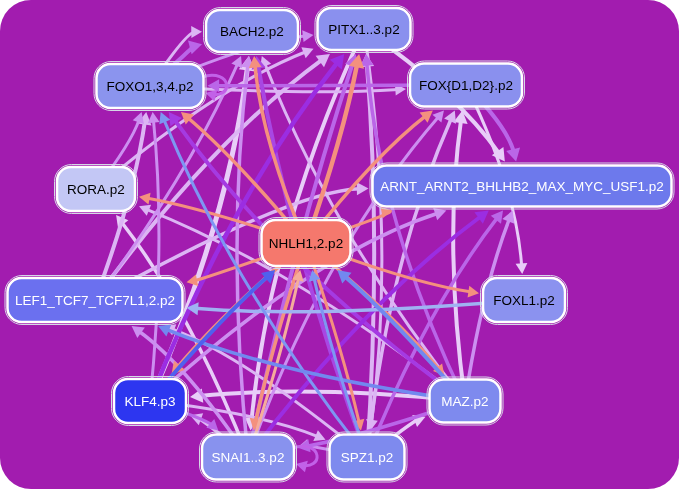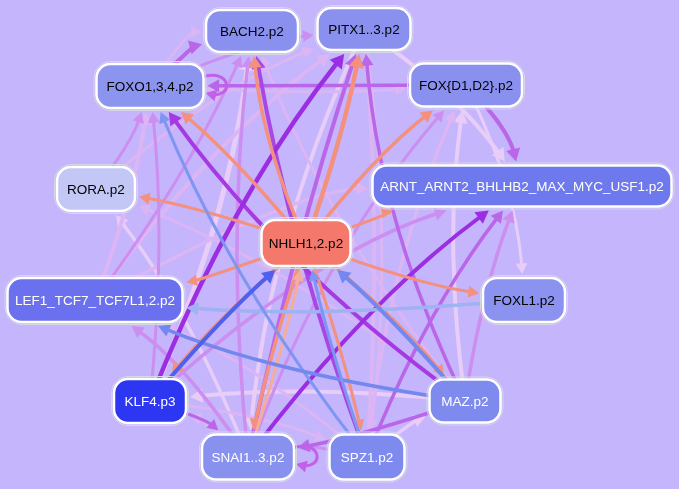--- a/index.html
+++ b/index.html
@@ -1,17 +1,17 @@
 <!DOCTYPE html>
 <html><head>
 <meta charset="utf-8">
 <style>
   html,body{margin:0;padding:0;background:#ffffff;}
   body{font-family:"Liberation Sans",sans-serif;}
-  .stage{position:relative;width:679px;height:489px;background:#c4b5fd;overflow:hidden;}
+  .stage{position:relative;width:679px;height:489px;background:#a21caf;overflow:hidden;border-radius:31px;}
   svg{display:block;}
   .node-label{font-family:"Liberation Sans",sans-serif;font-size:13.5px;pointer-events:none;}
   .edge-path{fill:none;stroke-linecap:round;}
 </style>
 </head>
 <body>
 
 <div class="stage">
   <svg id="net" xmlns="http://www.w3.org/2000/svg" width="679" height="489" viewBox="0 0 679 489">
       <g>

